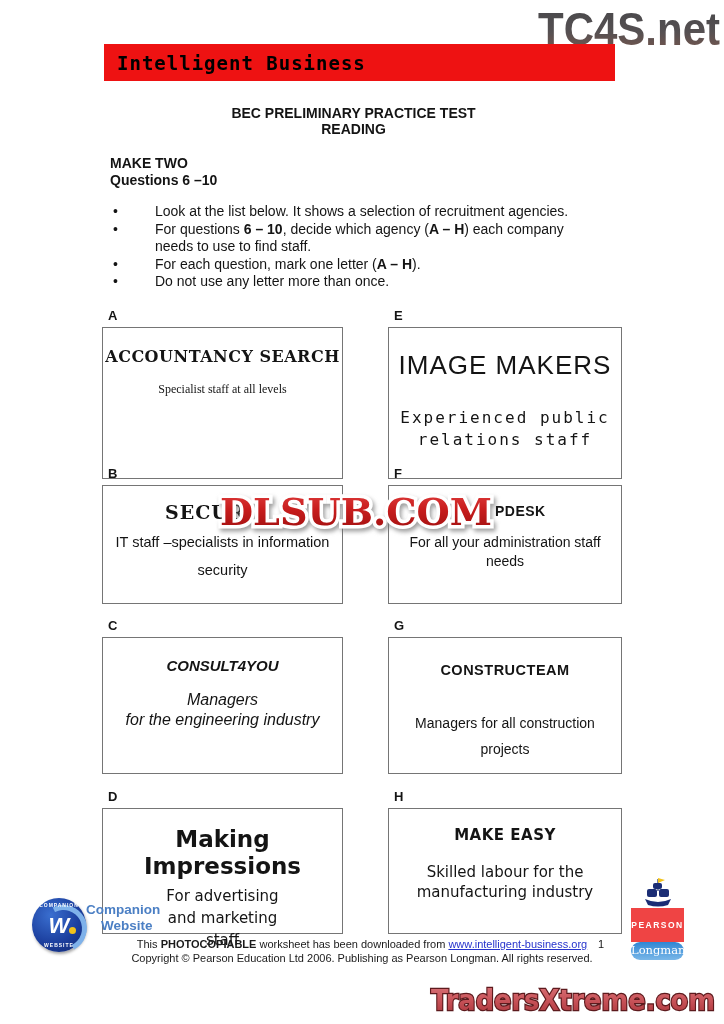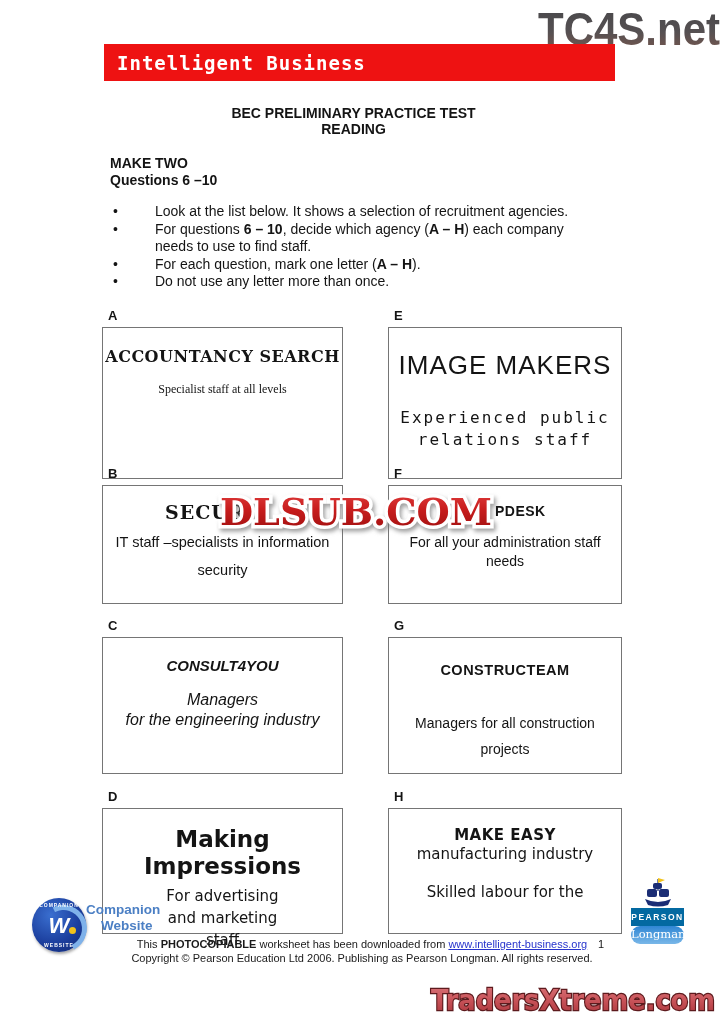--- a/index.html
+++ b/index.html
@@ -5,21 +5,21 @@
   html,body{margin:0;padding:0;background:#fff;}
   .page{position:relative;width:724px;height:1024px;background:#ffffff;overflow:hidden;
         font-family:"Liberation Sans",sans-serif;color:#141414;}
 
   
   .wm-top{position:absolute;left:534px;top:2px;}
 
   
   .banner{position:absolute;left:104px;top:44px;width:511px;height:37px;background:#ee1212;}
   .banner-text{display:block;padding:8px 0 0 13px;font-family:"DejaVu Sans Mono",monospace;
-        font-weight:bold;font-size:19px;letter-spacing:1px;color:#ffffff;}
+        font-weight:bold;font-size:19px;letter-spacing:1px;color:#000000;}
 
   
   .heading{position:absolute;left:0;top:105px;width:707px;text-align:center;
         font-weight:bold;font-size:14px;line-height:16px;}
   .part{position:absolute;left:110px;top:155px;font-weight:bold;font-size:14px;line-height:17px;}
 
   
   .instructions{position:absolute;left:113px;top:203px;width:490px;font-size:14px;line-height:17.5px;}
   .instr-row{display:flex;}
   .instr-bullet{width:42px;flex:0 0 42px;}
@@ -98,22 +98,22 @@
   .cw-dot{position:absolute;left:37px;top:29px;width:7px;height:7px;border-radius:50%;background:#f2c21a;}
   .cw-arc-bottom{position:absolute;bottom:4px;left:0;width:100%;text-align:center;font-size:5px;
         letter-spacing:1px;font-weight:bold;color:#fff;}
   .cw-label{position:absolute;left:54px;top:6px;color:#4b7fc4;font-weight:bold;
         font-size:13.5px;line-height:16px;}
   .cw-label .line2{padding-left:15px;}
 
   
   .pearson{position:absolute;left:631px;top:876px;width:53px;}
   .p-ship{height:32px;display:flex;justify-content:center;align-items:flex-end;}
-  .p-band1{background:#0369a1;color:#fff;font-size:8.5px;font-weight:bold;text-align:center;
-        letter-spacing:1.5px;padding:4px 0;}
+  .p-band1{background:#ef4444;color:#fff;font-size:8.5px;font-weight:bold;text-align:center;
+        letter-spacing:1.5px;padding:12px 0;}
   .p-band2{background:linear-gradient(180deg,#2f86d4,#79b7e8);color:#fff;
         font-family:"DejaVu Serif",serif;font-size:11.5px;text-align:center;padding:1px 0 3px;border-radius:9px;}
 
   
   .footer{position:absolute;left:0;top:938px;width:724px;text-align:center;
         font-size:11px;line-height:13.5px;color:#1a1a1a;}
   .footer b{font-weight:bold;}
   .footer a{color:#2633cc;text-decoration:underline;cursor:pointer;}
   .page-num{position:absolute;left:598px;top:938px;width:20px;font-size:11px;}
 
@@ -239,22 +239,22 @@
       <div class="box-line l0">For advertising</div>
       <div class="box-line l1">and marketing</div>
       <div class="box-line l2">staff</div>
     </div>
   </div>
 
   <div class="cell cell-H">
     <div class="agency-label">H</div>
     <div class="agency-box">
       <div class="box-title">MAKE EASY</div>
+      <div class="box-line l0">Skilled labour for the</div>
       <div class="box-line l1">manufacturing industry</div>
-      <div class="box-line l0">Skilled labour for the</div>
 
     </div>
   </div>
 
   <div class="wm-dlsub">
     <svg width="292" height="54">
       <defs>
         <linearGradient id="g-red" x1="0" y1="0" x2="0" y2="1">
           <stop offset="0" stop-color="#e24040"></stop>
           <stop offset="0.45" stop-color="#c81d1d"></stop>

